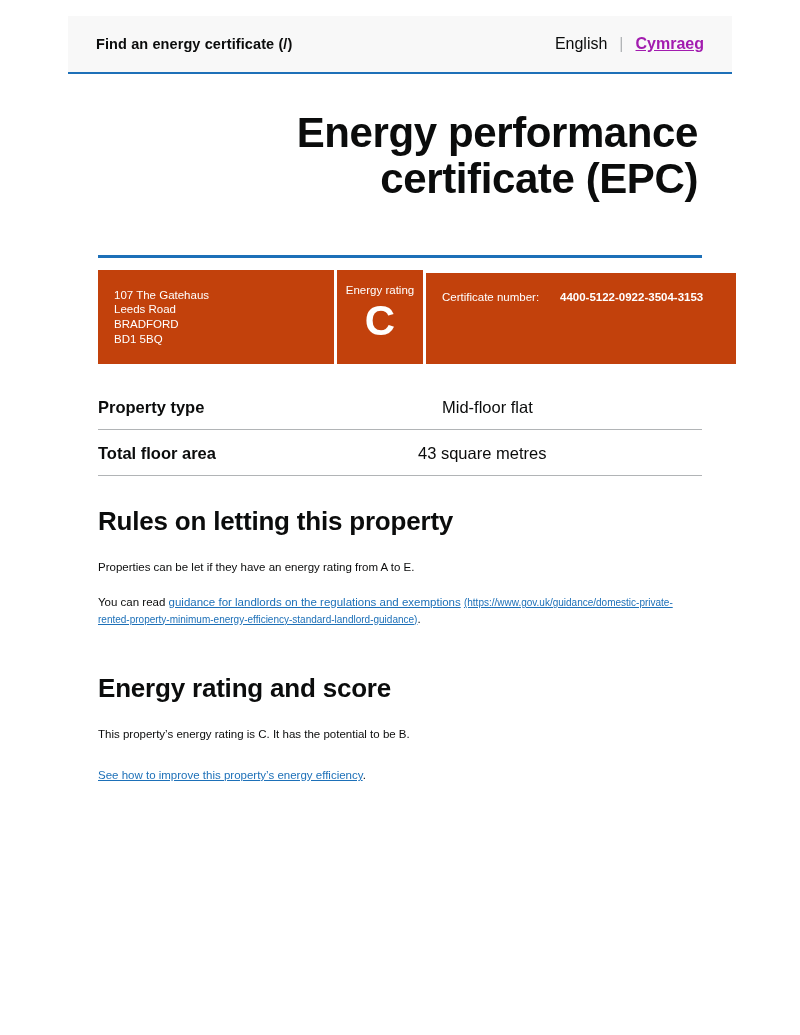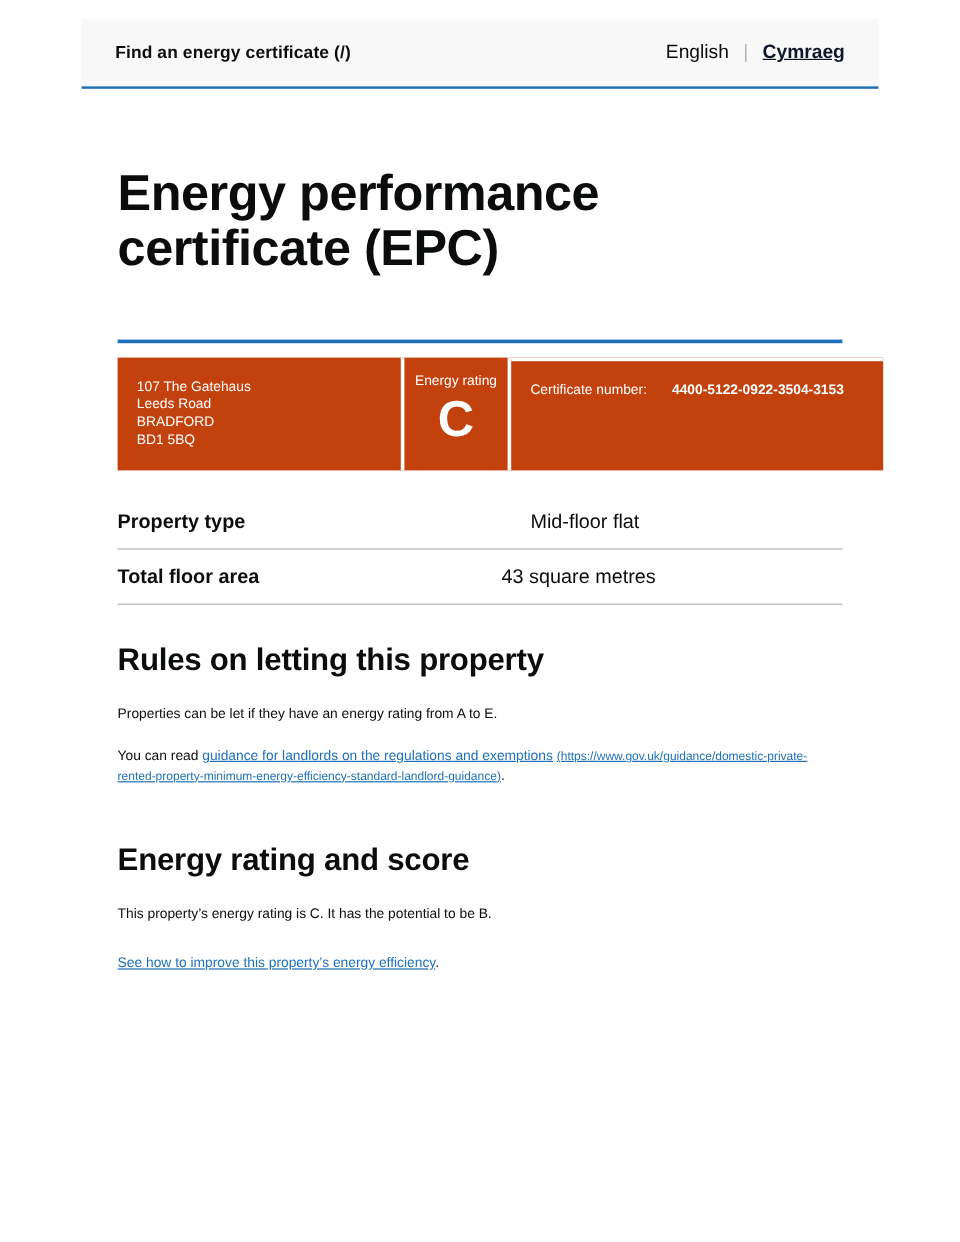--- a/index.html
+++ b/index.html
@@ -46,36 +46,37 @@
   }
   .lang-current {
     color: #0b0c0c;
   }
   .lang-sep {
     color: #b1b4b6;
     margin: 0 12px;
     font-weight: 300;
   }
   .lang-link {
-    color: #0f172a;
+    color: #a21caf;
     text-decoration: underline;
     font-weight: bold;
   }
 
   
   .content {
     padding: 0 30px;
   }
   h1.page-title {
     font-size: 42px;
     line-height: 1.09;
     font-weight: bold;
-    margin: 64px 0 0 0;
+    margin: 36px 0 0 0;
     letter-spacing: -0.4px;
     max-width: 600px;
+    text-align: right;
   }
 
   .rule-top {
     border: none;
     border-top: 3px solid #1d70b8;
     margin: 53px 0 0 0;
   }
 
   
   .cert-banner {

